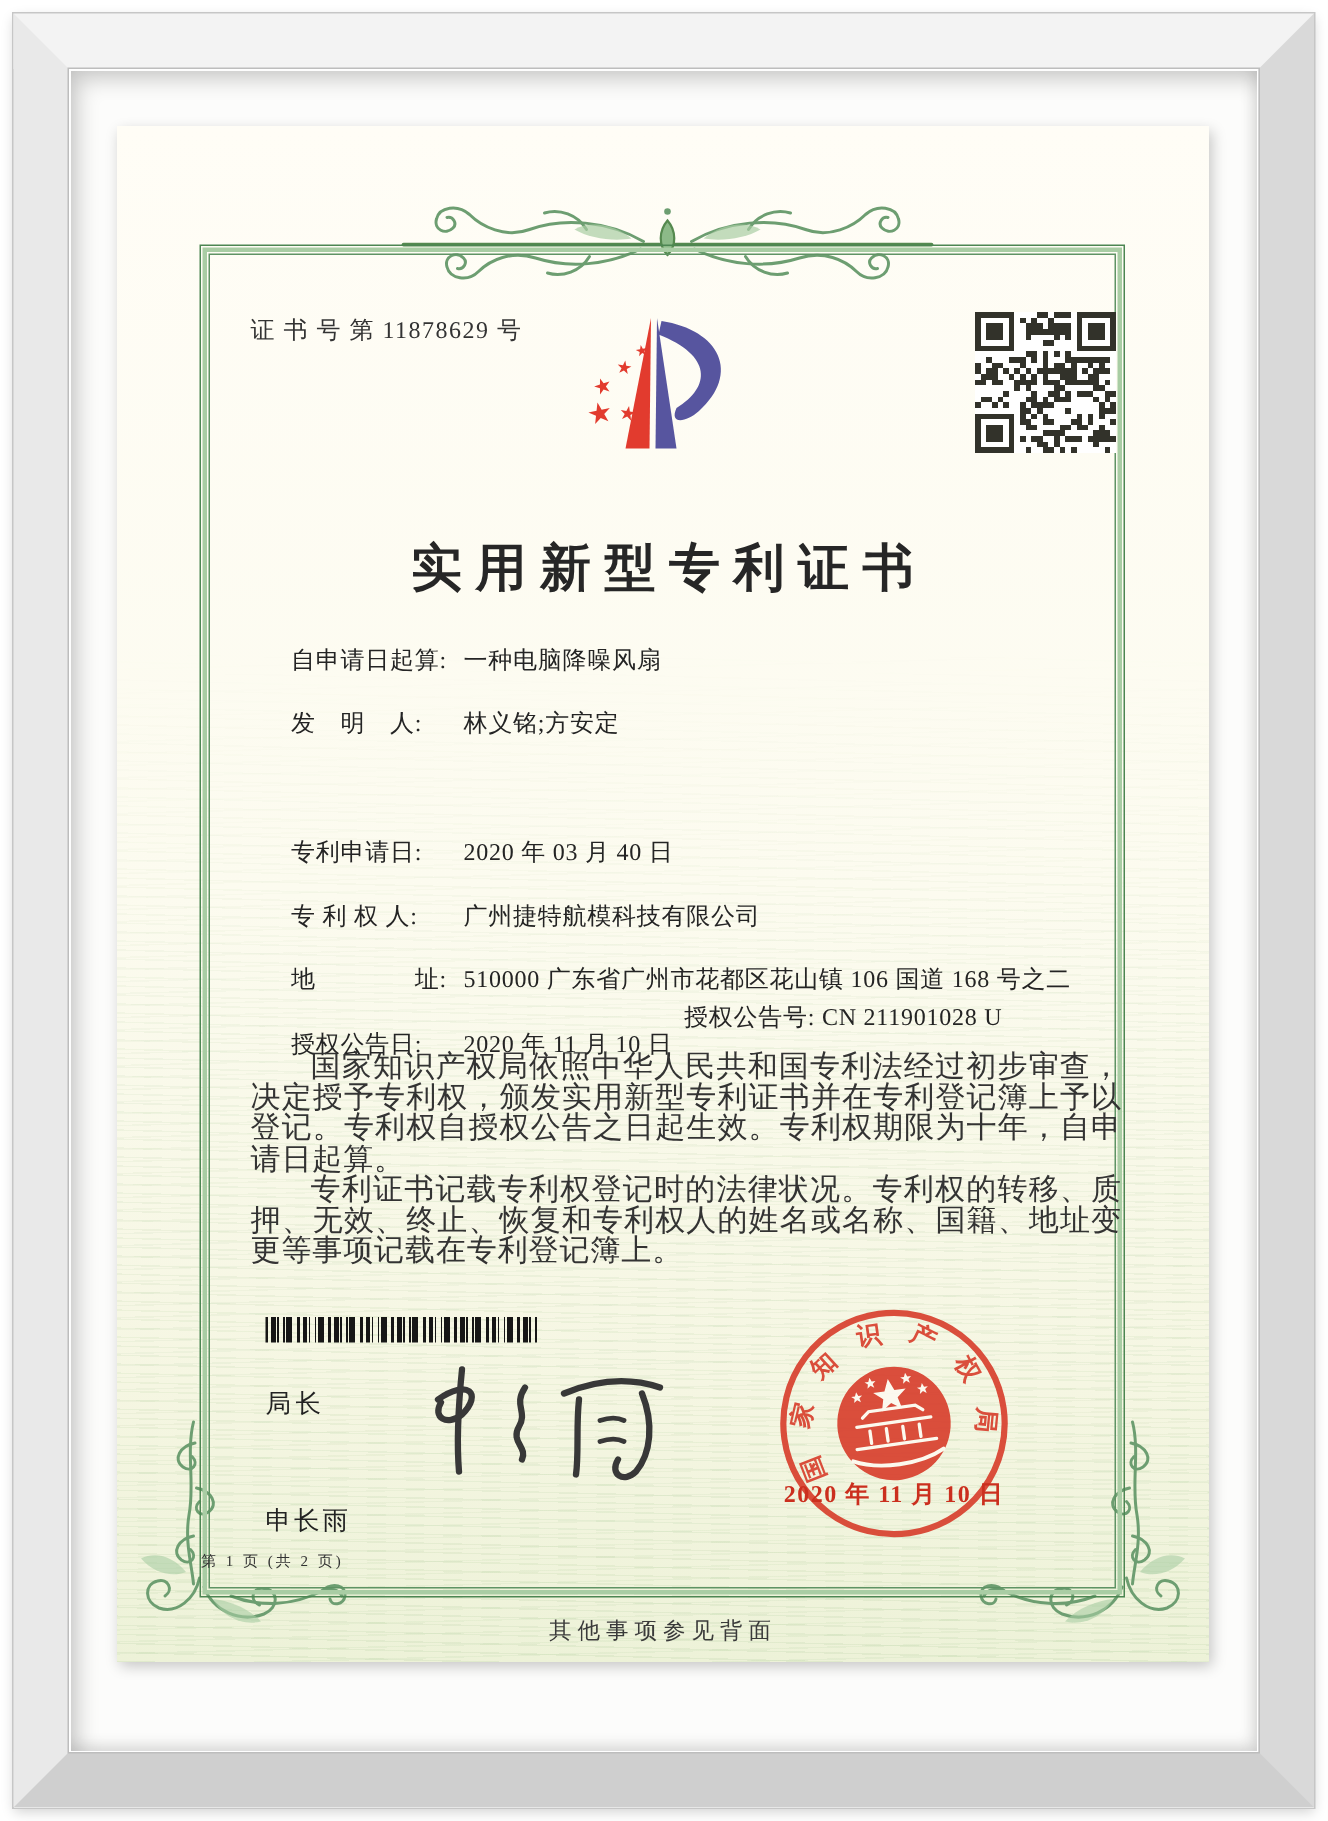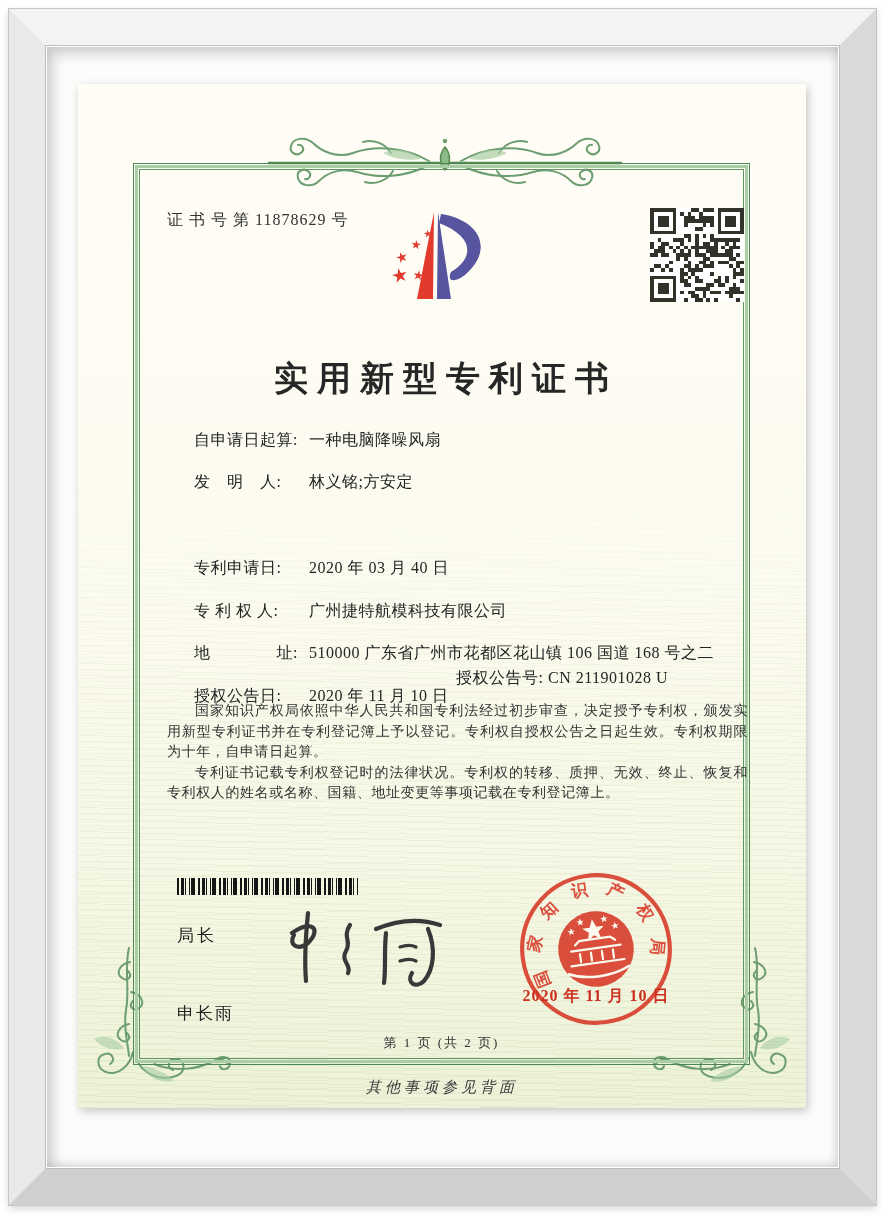--- a/index.html
+++ b/index.html
@@ -40,42 +40,42 @@
 
   .content { position:absolute; left:56px; top:80px; width:615px; height:900px; }
 
   
   .certno { position:absolute; left:33px; top:46px; font-size:16px; letter-spacing:1px; color:#333; white-space:pre; }
   .title  { position:absolute; left:0; top:162px; width:100%; text-align:center;
             font-size:34px; font-weight:700; letter-spacing:9px; text-indent:9px; color:#262626;margin-top:30px; }
   .frow { position:absolute; left:33px; font-size:16px; color:#242424; letter-spacing:.5px; white-space:pre; }
   .frow .lbl { display:inline-block; min-width:115px; }
   .grant2 { position:absolute; left:289px; top:0; white-space:pre; }
-  .paras { position:absolute; left:33px; top:537px; width:581px; font-size:14px;
+  .paras { position:absolute; left:33px; top:537px; width:581px; font-size:20px;
            line-height:20.5px; letter-spacing:.6px; color:#333; text-align:justify; }
   .paras p { margin:0; text-indent:2em; }
 
   .barcode { position:absolute; left:43px; top:714px; width:181px; height:17px;
     background:repeating-linear-gradient(90deg,
       #161616 0 2px, transparent 2px 4px, #161616 4px 7px, transparent 7px 8px,
       #161616 8px 9px, transparent 9px 12px, #161616 12px 13px, transparent 13px 14px,
       #161616 14px 18px, transparent 18px 21px); }
 
   .officer-title { position:absolute; left:43px; top:760px; font-size:17px; letter-spacing:3px; color:#222; }
   .officer-name  { position:absolute; left:43px; top:793px; font-size:17px; letter-spacing:2px; color:#222;margin-top:45px; }
   .sig { position:absolute; left:130px; top:735px; }
 
   .seal { position:absolute; left:379px; top:702px; width:166px; height:166px; opacity:.92; }
   .sealdate { position:absolute; left:362px; top:822px; width:200px; text-align:center;
               font-size:16px; font-weight:600; letter-spacing:1px; color:#cb2f1e; }
 
-  .pageno { position:absolute; left:0; top:870px; width:100%; text-align:center;
-            font-size:13px; letter-spacing:2px; color:#333; }
+  .pageno { position:absolute; left:0; top:870px; width:100%; text-align:left;
+            font-size:10px; letter-spacing:2px; color:#333; }
   .backnote { position:absolute; left:0; top:994px; width:100%; text-align:center;
-              font-size:15px; letter-spacing:4px; color:#3a3a3a; font-style:italic; }
+              font-size:15px; letter-spacing:4px; color:#3a3a3a; }
 
   .logo { position:absolute; left:243px; top:40px; width:132px; height:100px; }
   .qr   { position:absolute; left:516px; top:44px; width:94px; height:94px; background:#fff; shape-rendering:crispEdges; }
 
   .orn-top { position:absolute; left:187px; top:47px; width:360px; height:64px; }
   .orn-bl  { position:absolute; left:6px;  top:856px; width:150px; height:150px; }
   .orn-br  { position:absolute; right:6px; top:856px; width:150px; height:150px; transform:scaleX(-1); }
 </style>
 </head>
 <body>

